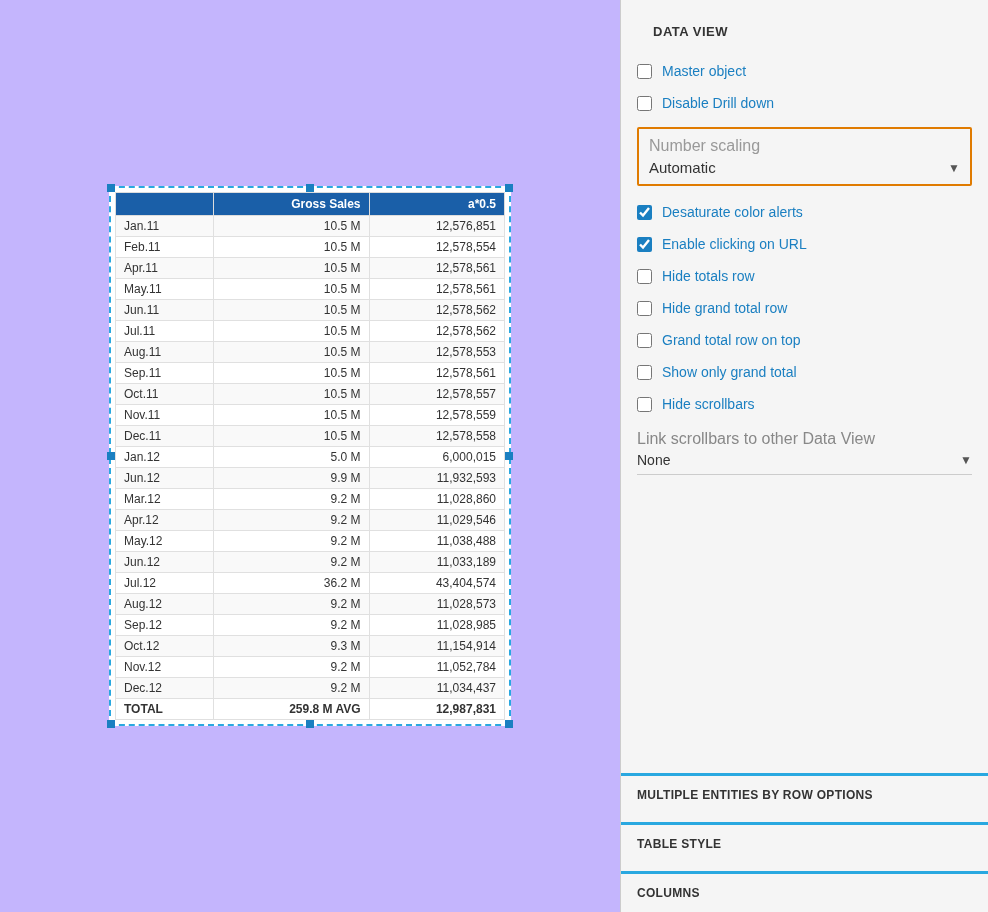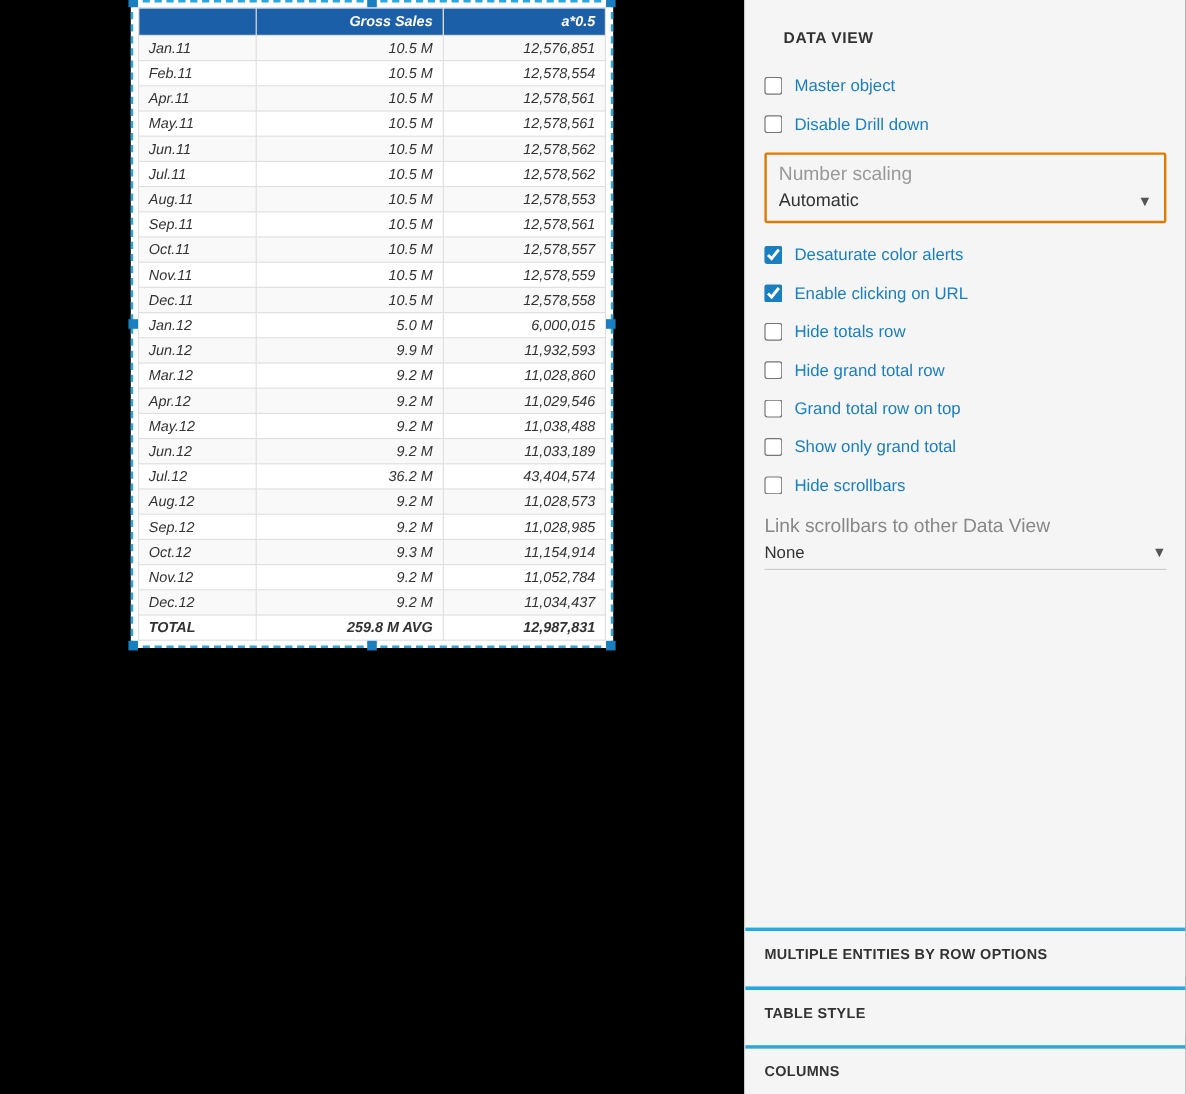--- a/index.html
+++ b/index.html
@@ -9,26 +9,25 @@
       background: #e8e8e8;
       display: flex;
       width: 988px;
       height: 912px;
       overflow: hidden;
     }
 
     
     .left-panel {
       flex: 1;
-      background: #000000;
-      display: flex;
-      align-items: flex-start;
+      background: #c4b5fd;
+      display: flex;
+      align-items: center;
       justify-content: center;
       position: relative;
-      font-style: italic;
     }
 
     .table-wrapper {
       border: 2px dashed #29a8e0;
       padding: 4px;
       position: relative;
       background: white;
     }
 
     

